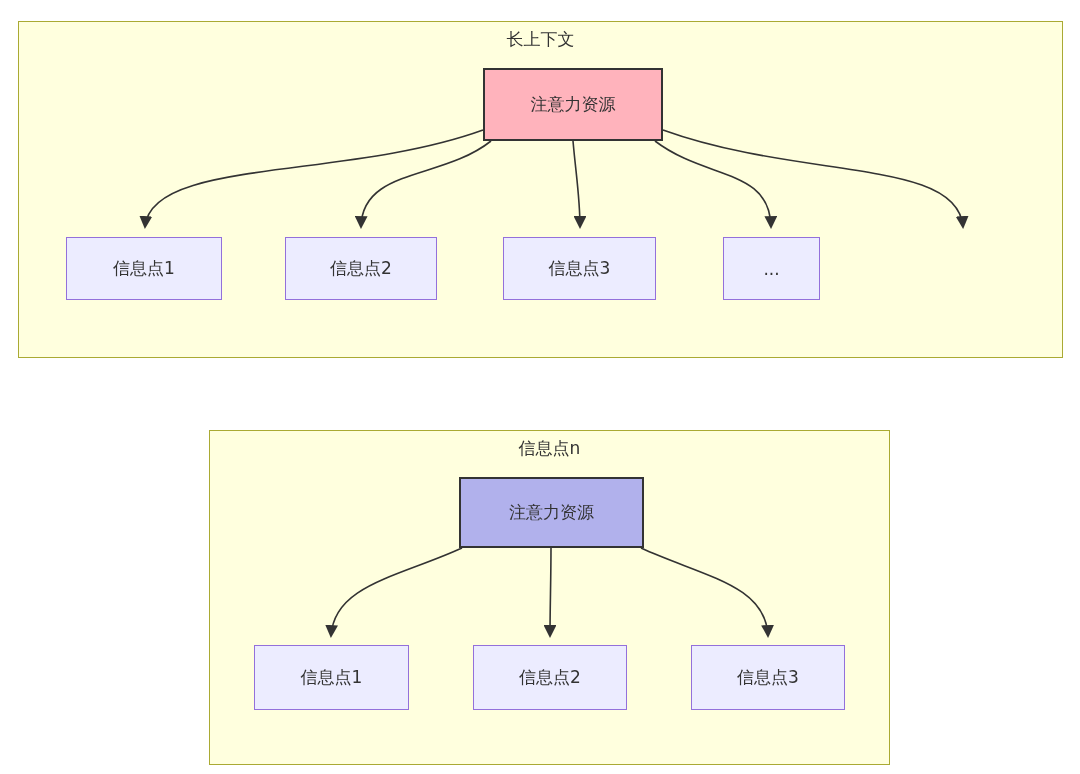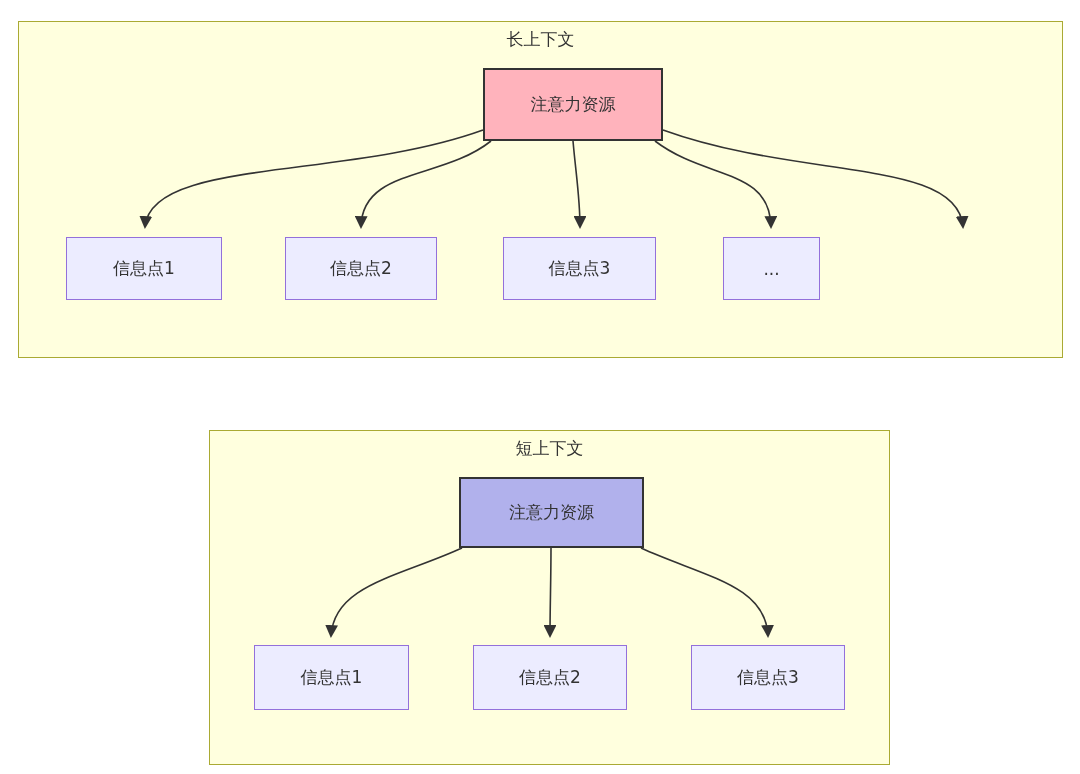--- a/index.html
+++ b/index.html
@@ -73,21 +73,21 @@
 </head>
 <body>
 
 <div class="stage">
 
   <section class="cluster" style="left:18px; top:21px; width:1045px; height:337px;font-family:Liberation Serif, serif;">
     <div class="cluster-title">长上下文</div>
   </section>
 
   <section class="cluster" style="left:209px; top:430px; width:681px; height:335px;">
-    <div class="cluster-title">短上下文</div>
+    <div class="cluster-title">信息点n</div>
   </section>
 
   <svg class="edges" viewBox="0 0 1080 774">
     <defs>
       <marker id="arrow" viewBox="0 0 10 10" refX="8.5" refY="5" markerWidth="8" markerHeight="8" orient="auto-start-reverse">
         <path class="arrow-head" d="M 0 0 L 10 5 L 0 10 z"></path>
       </marker>
     </defs>
 
     <path class="edge-path" marker-end="url(#arrow)" d="M 483 130 C 345 180, 150 158, 145 227"></path>

